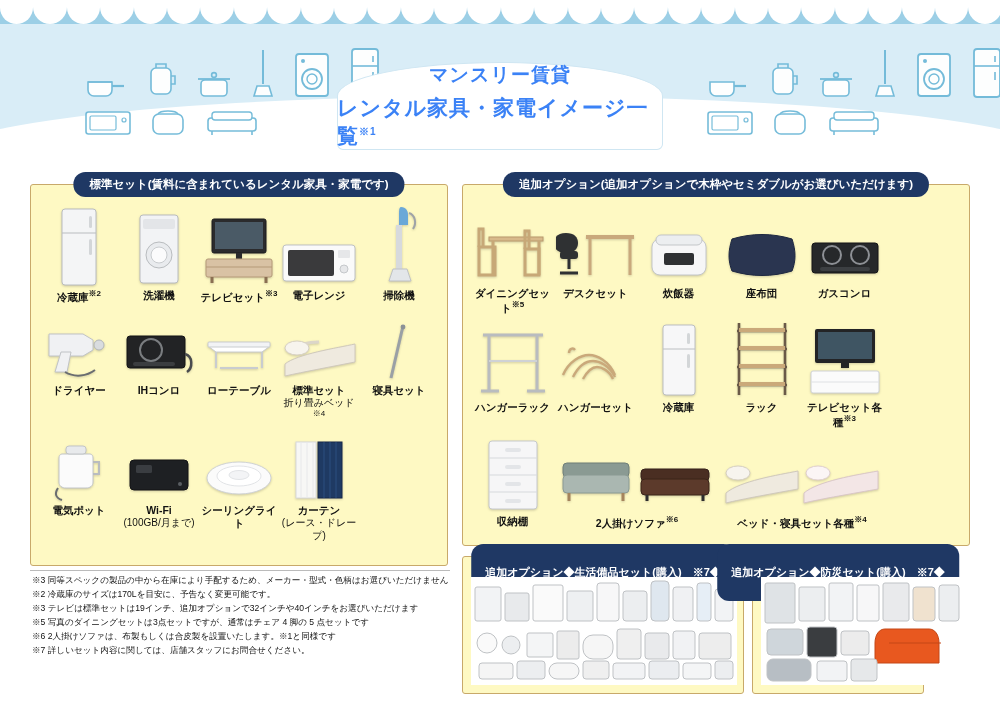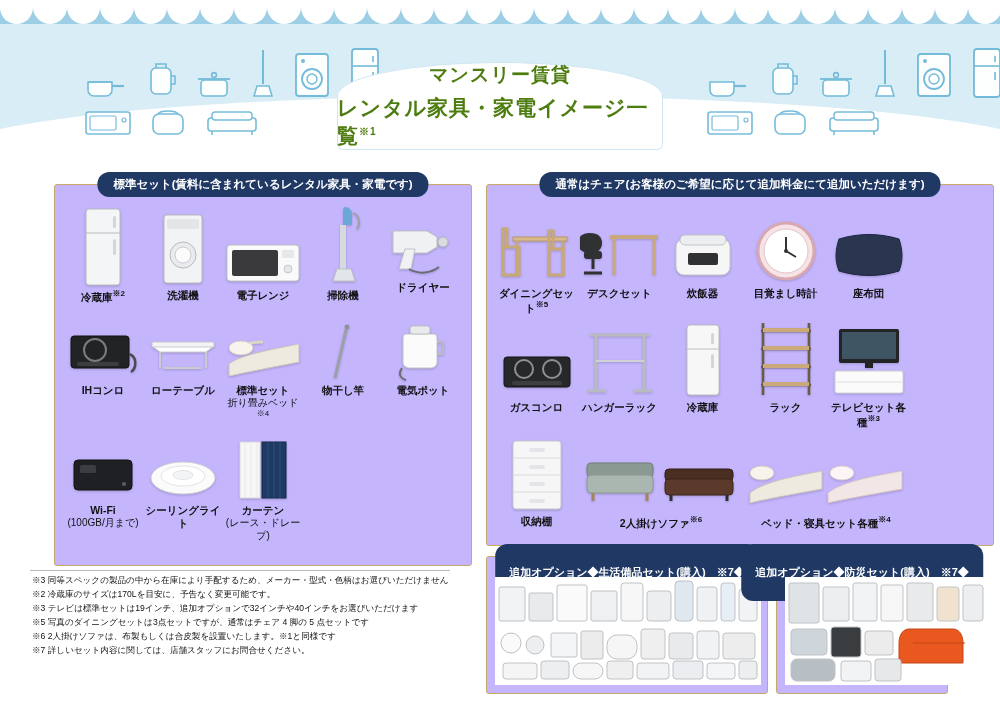--- a/index.html
+++ b/index.html
@@ -47,39 +47,38 @@
     display:flex; flex-direction:column; align-items:center; justify-content:center;
   }
   .title-badge .roof {
     position:absolute; left:0; top:0; width:326px; height:88px;
     background:#ffffff;
     border-radius:50% 50% 6px 6px / 34px 34px 6px 6px;
     border:1px solid #cfe6f2;
   }
   .title-badge .t1, .title-badge .t2 {
     position:relative; z-index:2;
-    color:#4d7c0f; font-weight:bold; letter-spacing:1px;
+    color:#3b82f6; font-weight:bold; letter-spacing:1px;
   }
   .title-badge .t1 { font-size:19px; margin-bottom:6px; }
   .title-badge .t2 { font-size:21px; }
   .title-badge .t2 sup { font-size:10px; vertical-align:super; }
 
   
   .icon-row { position:absolute; top:46px; display:flex; gap:16px; align-items:flex-end; z-index:3;}
   .icon-row.left { left:84px; }
   .icon-row.right { left:706px; }
   .ic { opacity:.95; }
 
   
   .panel {
     position:absolute;
     border:1.5px solid #c8a96a;
-    background:#c4b5fd;
+    background:#fef9c3;
     border-radius:3px;
-    margin-left:24px;
   }
   .panel-title {
     position:absolute; top:-13px; left:50%; transform:translateX(-50%);
     background:#1f3864; color:#ffffff;
     font-size:11.5px; font-weight:bold;
     padding:5px 16px; border-radius:12px;
     white-space:nowrap;
   }
   .panel-title.small { font-size:11px; padding:21px 14px; }
 
@@ -294,20 +293,33 @@
         <svg width="50" height="78" viewBox="0 0 50 78" class="shadow">
           <rect x="6" y="6" width="38" height="68" rx="3" fill="#f2f3f5" stroke="#b9bcbf"></rect>
           <rect x="9" y="10" width="32" height="10" rx="2" fill="#e3e5e8"></rect>
           <circle cx="25" cy="46" r="13" fill="#e9ebee" stroke="#b9bcbf"></circle>
           <circle cx="25" cy="46" r="8" fill="#fbfbfc" stroke="#c8cbce"></circle>
         </svg>
       </div>
       <div class="cap"><span>洗濯機</span></div>
     </div>
 
+    <div class="cell">
+      <div class="art">
+        <svg width="78" height="72" viewBox="0 0 78 72" class="shadow">
+          <rect x="12" y="4" width="54" height="34" rx="2" fill="#2b2b2d" stroke="#1c1c1e"></rect>
+          <rect x="15" y="7" width="48" height="27" fill="#4a5a66"></rect>
+          <rect x="36" y="38" width="6" height="6" fill="#2b2b2d"></rect>
+          <rect x="6" y="44" width="66" height="18" rx="2" fill="#d9c2a4" stroke="#b59a78"></rect>
+          <path d="M6 52h66" stroke="#b59a78"></path>
+          <path d="M12 62v6M66 62v6" stroke="#8a6f52" stroke-width="3"></path>
+        </svg>
+      </div>
+      <div class="cap"><span>テレビセット</span><sup>※3</sup></div>
+    </div>
 
     <div class="cell">
       <div class="art">
         <svg width="80" height="52" viewBox="0 0 80 52" class="shadow">
           <rect x="4" y="10" width="72" height="36" rx="3" fill="#fafafa" stroke="#bfc2c5"></rect>
           <rect x="9" y="15" width="46" height="26" rx="2" fill="#3a3a3c"></rect>
           <rect x="59" y="15" width="12" height="8" rx="1" fill="#e6e7e9"></rect>
           <circle cx="65" cy="34" r="4" fill="#e6e7e9" stroke="#c5c8cb"></circle>
         </svg>
       </div>
@@ -372,21 +384,21 @@
       <div class="cap"><span>標準セット</span><span class="sub"><span>折り畳みベッド</span><sup>※4</sup></span></div>
     </div>
 
     <div class="cell r2">
       <div class="art">
         <svg width="40" height="58" viewBox="0 0 40 58" class="shadow">
           <path d="M24 2 L12 54" stroke="#9aa0a5" stroke-width="3" fill="none"></path>
           <circle cx="24" cy="3" r="2.4" fill="#8b9196"></circle>
         </svg>
       </div>
-      <div class="cap"><span>物干し竿</span></div>
+      <div class="cap"><span>寝具セット</span></div>
     </div>
 
     <div class="cell r3">
       <div class="art">
         <svg width="62" height="64" viewBox="0 0 62 64" class="shadow">
           <path d="M14 16h28c2 0 3 2 3 4v24c0 4-3 6-7 6H18c-4 0-7-2-7-6V20c0-2 1-4 3-4z" fill="#fbfbfb" stroke="#c2c5c8"></path>
           <rect x="18" y="8" width="20" height="8" rx="3" fill="#e8eaec" stroke="#c2c5c8"></rect>
           <path d="M45 24h6v12h-6" fill="none" stroke="#b9bcbf" stroke-width="2"></path>
           <path d="M10 50c-4 6-2 10 4 12" fill="none" stroke="#6a6d70" stroke-width="2"></path>
         </svg>
@@ -426,21 +438,21 @@
           <path d="M36 6v56M42 6v56M48 6v56" stroke="#2d4e80"></path>
         </svg>
       </div>
       <div class="cap"><span>カーテン</span><span class="sub">(レース・ドレープ)</span></div>
     </div>
 
   </div>
 </div>
 
 <div class="panel" id="panel-option">
-  <div class="panel-title">通常はチェア(お客様のご希望に応じて追加料金にて追加いただけます)</div>
+  <div class="panel-title">追加オプション(追加オプションで木枠やセミダブルがお選びいただけます)</div>
   <div class="grid">
 
     <div class="cell">
       <div class="art">
         <svg width="80" height="78" viewBox="0 0 80 78" class="shadow">
           <rect x="16" y="30" width="54" height="4" fill="#d8b98a" stroke="#b99a6c"></rect>
           <path d="M20 34v34M66 34v34" stroke="#c7a madeup"></path>
           <path d="M20 34v34M66 34v34" stroke="#c7a877" stroke-width="3"></path>
           <path d="M6 40h16v28H6z" fill="none" stroke="#c7a877" stroke-width="3"></path>
           <path d="M6 40v-18h4v18" fill="none" stroke="#c7a877" stroke-width="3"></path>
@@ -470,31 +482,20 @@
         <svg width="70" height="62" viewBox="0 0 70 62" class="shadow">
           <rect x="8" y="16" width="54" height="36" rx="8" fill="#f6f6f7" stroke="#c3c6c9"></rect>
           <rect x="12" y="12" width="46" height="10" rx="5" fill="#eceef0" stroke="#c3c6c9"></rect>
           <rect x="20" y="30" width="30" height="12" rx="2" fill="#2f3133"></rect>
         </svg>
       </div>
       <div class="cap"><span>炊飯器</span></div>
     </div>
 
 
-    <div class="cell">
-      <div class="art">
-        <svg width="70" height="70" viewBox="0 0 70 70" class="shadow">
-          <circle cx="35" cy="36" r="28" fill="#f6e3e6" stroke="#d8a8b2" stroke-width="3"></circle>
-          <circle cx="35" cy="36" r="22" fill="#ffffff" stroke="#e3c3c9"></circle>
-          <path d="M35 36V22M35 36l10 6" stroke="#333" stroke-width="2"></path>
-          <circle cx="35" cy="36" r="2" fill="#333"></circle>
-        </svg>
-      </div>
-      <div class="cap"><span>目覚まし時計</span></div>
-    </div>
 
     <div class="cell">
       <div class="art">
         <svg width="76" height="62" viewBox="0 0 76 62" class="shadow">
           <path d="M8 16c20-6 40-6 60 0 4 12 4 22 0 32-20 6-40 6-60 0-4-10-4-20 0-32z" fill="#2a3550" stroke="#1d2740"></path>
         </svg>
       </div>
       <div class="cap"><span>座布団</span></div>
     </div>
 
@@ -515,20 +516,32 @@
         <svg width="76" height="78" viewBox="0 0 76 78" class="shadow">
           <path d="M8 14h60" stroke="#b9bcbf" stroke-width="3"></path>
           <path d="M14 14v56M62 14v56" stroke="#b9bcbf" stroke-width="3"></path>
           <path d="M6 70h18M52 70h18" stroke="#b9bcbf" stroke-width="3"></path>
           <path d="M14 40h48" stroke="#cfd2d5" stroke-width="2"></path>
         </svg>
       </div>
       <div class="cap"><span>ハンガーラック</span></div>
     </div>
 
+    <div class="cell">
+      <div class="art">
+        <svg width="78" height="64" viewBox="0 0 78 64" class="shadow">
+          <g fill="none" stroke="#caa97a" stroke-width="2.4">
+            <path d="M12 18c0-4 4-6 6-3M6 40c6-14 18-20 26-20s20 6 26 20"></path>
+            <path d="M16 42c6-12 14-16 20-16s16 4 22 16"></path>
+            <path d="M26 44c5-9 10-12 14-12s12 3 16 12"></path>
+          </g>
+        </svg>
+      </div>
+      <div class="cap"><span>ハンガーセット</span></div>
+    </div>
 
     <div class="cell">
       <div class="art">
         <svg width="46" height="78" viewBox="0 0 46 78" class="shadow">
           <rect x="7" y="4" width="32" height="70" rx="3" fill="#f7f7f8" stroke="#bcbfc2"></rect>
           <path d="M7 28h32" stroke="#bcbfc2"></path>
           <rect x="31" y="12" width="3" height="11" rx="1.5" fill="#d3d6d8"></rect>
           <rect x="31" y="33" width="3" height="14" rx="1.5" fill="#d3d6d8"></rect>
         </svg>
       </div>

